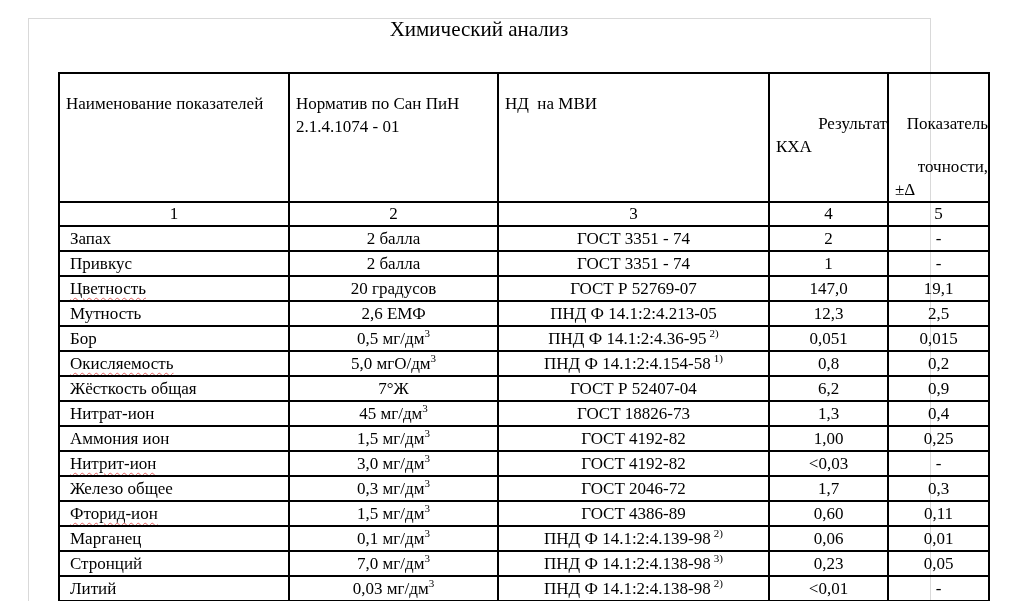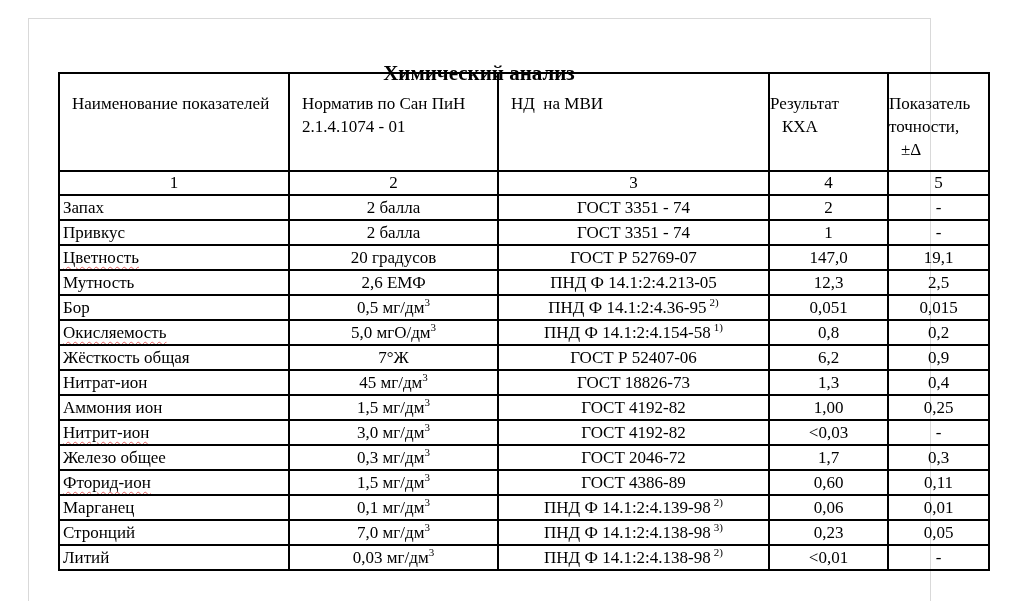--- a/index.html
+++ b/index.html
@@ -8,38 +8,38 @@
     background:#ffffff; overflow:hidden;
     font-family:"Liberation Serif", serif; color:#000;
   }
   .guide { position:absolute; background:#d9d9d9; z-index:1; }
   .guide-top   { left:28px; top:18px; width:903px; height:1px; }
   .guide-left  { left:28px; top:18px; width:1px; height:583px; }
   .guide-right { left:930px; top:18px; width:1px; height:583px; }
 
   .doc-title {
     position:absolute; left:28px; top:17px; width:902px;
-    text-align:center; font-weight:bold; font-size:21px; z-index:2;margin-top:44px;
+    text-align:center; font-weight:normal; font-size:21px; z-index:2;
   }
 
   table.analysis {
     position:absolute; left:58px; top:72px; z-index:2;
     border-collapse:collapse; table-layout:fixed;
     background:transparent;
   }
   .analysis th, .analysis td {
     border:2px solid #000; padding:0; overflow:hidden;
     font-size:17px; font-weight:normal; color:#000;
   }
   .header-row th { vertical-align:top; height:78px; padding-top:18px; line-height:23px; text-align:left; }
-  .h-line { padding-left:12px; }
-  .h-line.center { text-align:left; padding-left:0; }
+  .h-line { padding-left:6px; }
+  .h-line.center { text-align:right; padding-left:0;margin-top:20px; }
   .nums-row td { height:22px; line-height:22px; text-align:center; }
   .data-row td { height:23px; line-height:23px; text-align:center; white-space:nowrap; }
-  .data-row td.c-name { text-align:left; padding-left:3px; }
+  .data-row td.c-name { text-align:left; padding-left:10px; }
   .bold { font-weight:bold;border-radius:9px; }
   .misspell {
     text-decoration-line:underline;
     text-decoration-style:wavy;
     text-decoration-color:#e06060;
     text-decoration-thickness:1px;
     text-underline-offset:3px;
   }
   sup { font-size:11px; line-height:0; }
   sup.nd-sup { margin-left:3px; }
@@ -133,21 +133,21 @@
         <tr class="data-row">
       <td class="c-name"><span class="nm misspell">Окисляемость</span></td>
       <td class="c-norm"><span class="norm-text">5,0 мгО/дм</span><sup class="norm-sup">3</sup></td>
       <td class="c-nd"><span class="nd-text">ПНД Ф 14.1:2:4.154-58</span><sup class="nd-sup">1)</sup></td>
       <td class="c-result result">0,8</td>
       <td class="c-acc">0,2</td>
     </tr>
         <tr class="data-row">
       <td class="c-name"><span class="nm">Жёсткость общая</span></td>
       <td class="c-norm"><span class="norm-text">7°Ж</span></td>
-      <td class="c-nd"><span class="nd-text">ГОСТ Р 52407-06</span></td>
+      <td class="c-nd"><span class="nd-text">ГОСТ Р 52407-04</span></td>
       <td class="c-result result">6,2</td>
       <td class="c-acc">0,9</td>
     </tr>
         <tr class="data-row">
       <td class="c-name"><span class="nm">Нитрат-ион</span></td>
       <td class="c-norm"><span class="norm-text">45 мг/дм</span><sup class="norm-sup">3</sup></td>
       <td class="c-nd"><span class="nd-text">ГОСТ 18826-73</span></td>
       <td class="c-result result">1,3</td>
       <td class="c-acc">0,4</td>
     </tr>

